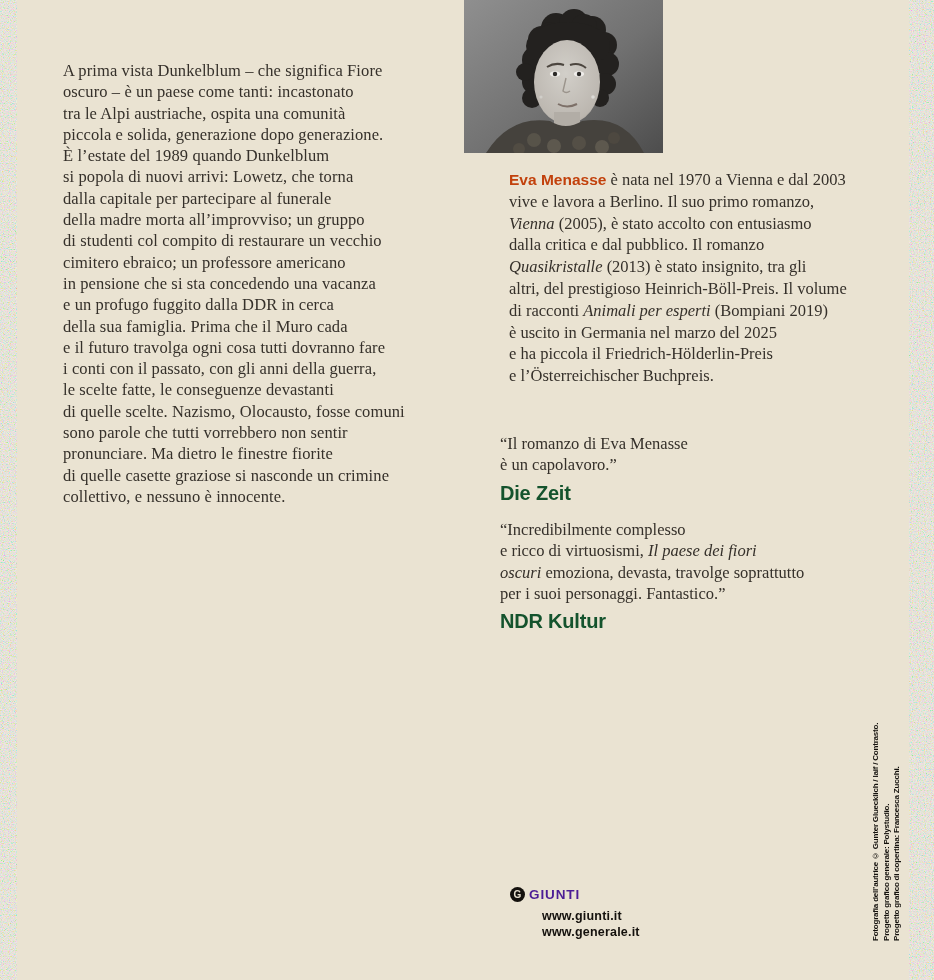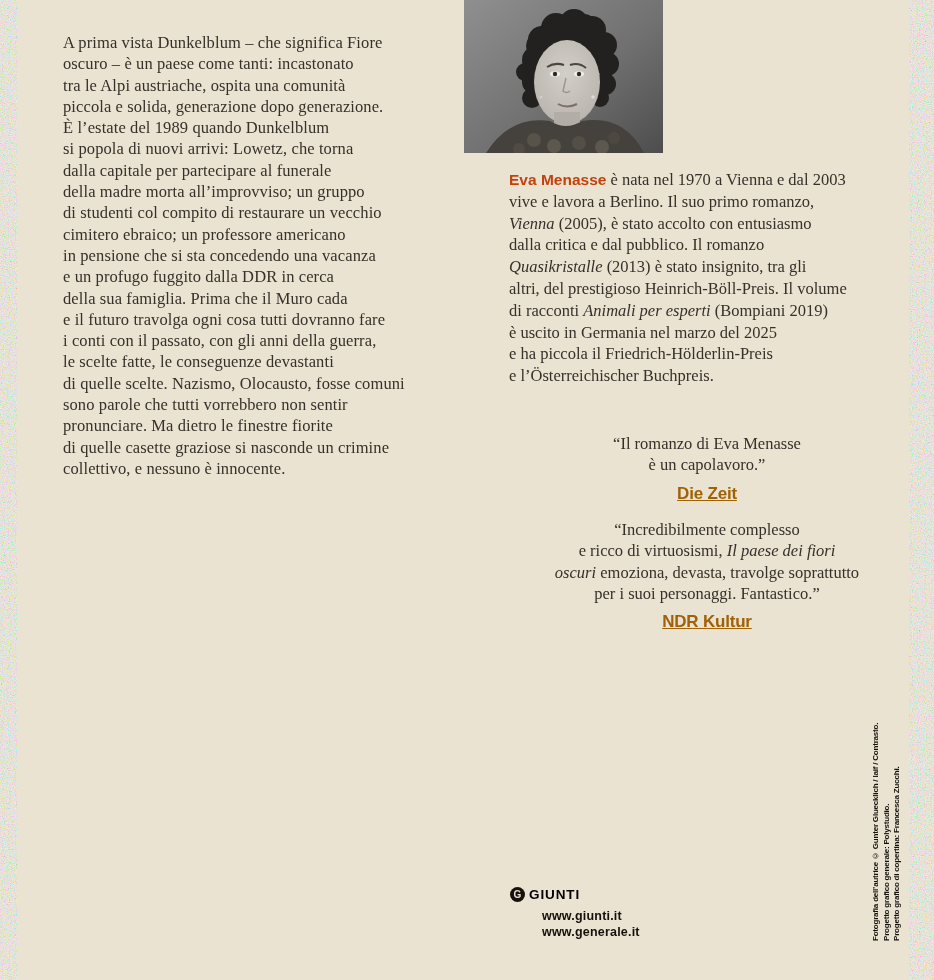--- a/index.html
+++ b/index.html
@@ -2,40 +2,40 @@
 <html><head>
 <meta charset="utf-8">
 <style>
   html,body{margin:0;padding:0;background:#d8d2c2;}
   .page{position:relative;width:934px;height:980px;background:#eae3d2;overflow:hidden;
         font-family:"Liberation Serif",serif;color:#35302a;}
   .noise{position:absolute;top:0;height:980px;display:block;}
   .noise-left{left:0;}
   .noise-right{right:0;}
 
-  .synopsis{position:absolute;left:63px;top:32px;font-size:16.5px;line-height:21.3px;letter-spacing:0.1px;}
+  .synopsis{position:absolute;left:63px;top:60px;font-size:16.5px;line-height:21.3px;letter-spacing:0.1px;}
 
   .photo{position:absolute;left:464px;top:0;width:199px;height:153px;display:block;}
 
   .bio{position:absolute;left:509px;top:169px;width:380px;font-size:16.5px;line-height:21.8px;}
 
   .b{font-family:"Liberation Sans",sans-serif;font-weight:700;font-size:15.5px;color:#c2410c;}
   .i{font-style:italic;}
 
-  .quote{position:absolute;left:512px;width:390px;text-align:center;font-size:16.5px;line-height:21.3px;}
+  .quote{position:absolute;left:500px;width:390px;font-size:16.5px;line-height:21.3px;}
   .quote-1{top:433px;}
   .quote-2{top:519px;}
-  .quote-source{font-family:"Liberation Sans",sans-serif;font-weight:700;font-size:17px;
-                color:#a16207;margin-top:7px;letter-spacing:-0.2px;text-decoration:underline;}
+  .quote-source{font-family:"Liberation Sans",sans-serif;font-weight:700;font-size:20px;
+                color:#14532d;margin-top:7px;letter-spacing:-0.2px;}
 
   .publisher{position:absolute;left:510px;top:887px;}
   .logo-row{display:flex;align-items:center;gap:4px;}
   .logo-disc{display:block;}
   .logo-name{font-family:"Liberation Sans",sans-serif;font-weight:700;font-size:13.5px;
-             letter-spacing:0.9px;color:#000000;}
+             letter-spacing:0.9px;color:#4c1d95;}
   .urls{margin-top:7px;font-family:"Liberation Sans",sans-serif;font-weight:700;font-size:12.5px;
         line-height:15.5px;color:#14110d;letter-spacing:0.2px;}
   .urls a{color:inherit;text-decoration:none;display:block;margin-left:32px;}
 
   .credits{position:absolute;right:32px;bottom:39px;height:250px;
            writing-mode:vertical-rl;transform:rotate(180deg);
            font-family:"Liberation Sans",sans-serif;font-weight:700;font-size:8px;
            letter-spacing:-0.2px;line-height:10.5px;color:#14110d;}
   .credits div{white-space:nowrap;}
 </style>

